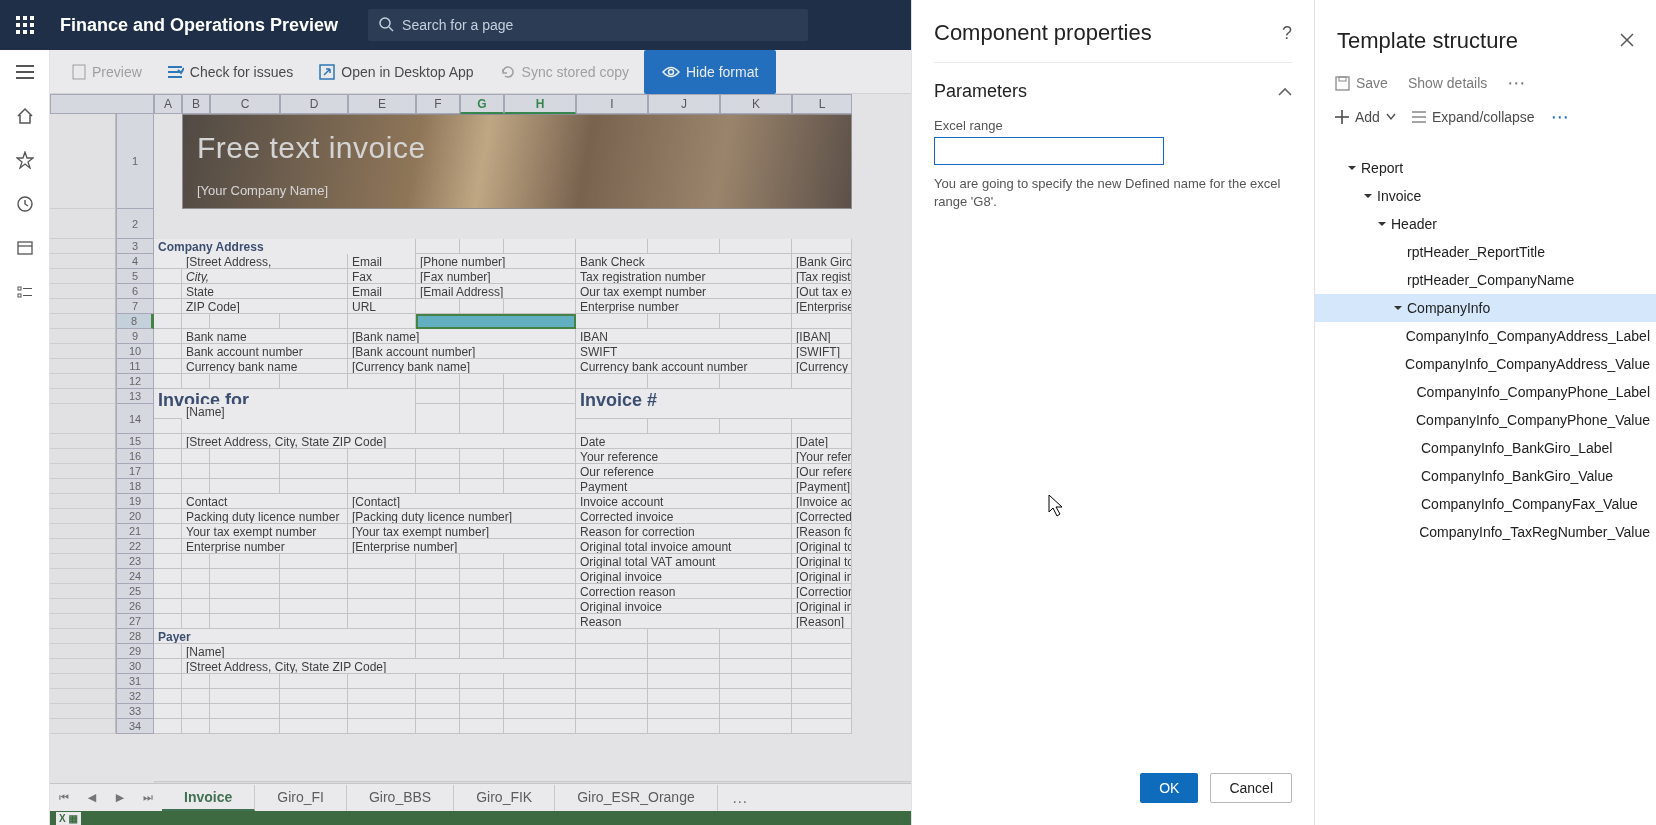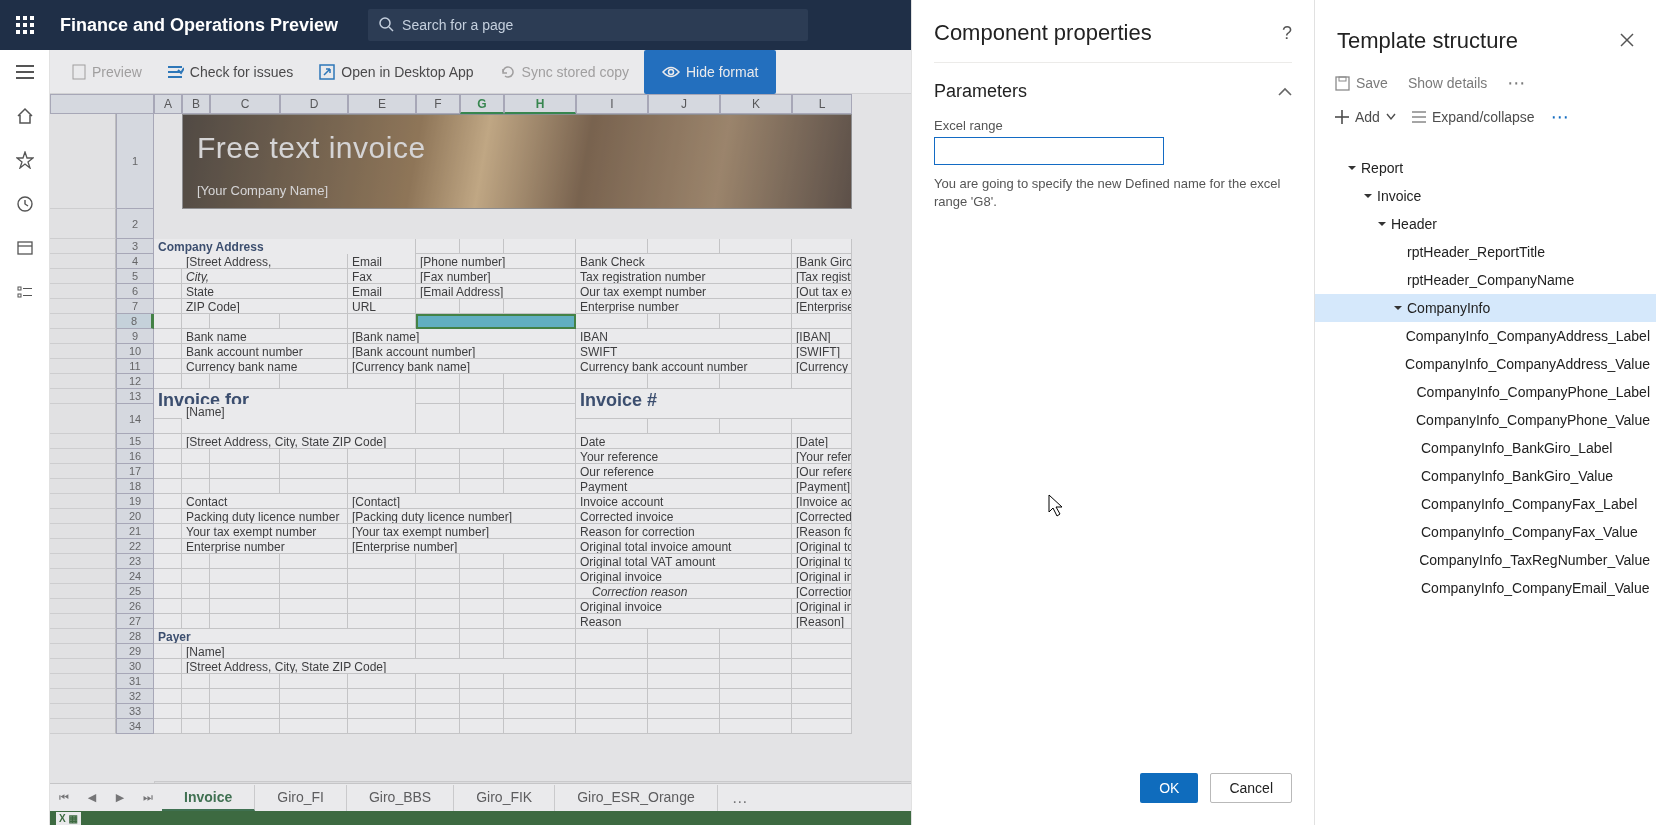--- a/index.html
+++ b/index.html
@@ -809,21 +809,21 @@
               <div class="gridcell" style="left: 422px; top: 410px; width: 216px; height: 15px;">Reason for correction</div>
               <div class="gridcell" style="left: 638px; top: 410px; width: 60px; height: 15px;">[Reason for correction]</div>
               <div class="gridcell" style="left: 28px; top: 425px; width: 166px; height: 15px;">Enterprise number</div>
               <div class="gridcell" style="left: 194px; top: 425px; width: 228px; height: 15px;">[Enterprise number]</div>
               <div class="gridcell" style="left: 422px; top: 425px; width: 216px; height: 15px;">Original total invoice amount</div>
               <div class="gridcell" style="left: 638px; top: 425px; width: 60px; height: 15px;">[Original total invoice amount]</div>
               <div class="gridcell" style="left: 422px; top: 440px; width: 216px; height: 15px;">Original total VAT amount</div>
               <div class="gridcell" style="left: 638px; top: 440px; width: 60px; height: 15px;">[Original total VAT amount]</div>
               <div class="gridcell" style="left: 422px; top: 455px; width: 216px; height: 15px;">Original invoice</div>
               <div class="gridcell" style="left: 638px; top: 455px; width: 60px; height: 15px;">[Original invoice]</div>
-              <div class="gridcell" style="left: 434px; top: 470px; width: 216px; height: 15px; font-style: italic;">Correction reason</div>
+              <div class="gridcell" style="left: 422px; top: 470px; width: 216px; height: 15px;">Correction reason</div>
               <div class="gridcell" style="left: 638px; top: 470px; width: 60px; height: 15px;">[Correction reason]</div>
               <div class="gridcell" style="left: 422px; top: 485px; width: 216px; height: 15px;">Original invoice</div>
               <div class="gridcell" style="left: 638px; top: 485px; width: 60px; height: 15px;">[Original invoice]</div>
               <div class="gridcell" style="left: 422px; top: 500px; width: 216px; height: 15px;">Reason</div>
               <div class="gridcell" style="left: 638px; top: 500px; width: 60px; height: 15px;">[Reason]</div>
               <div class="gridcell head" style="left: 0px; top: 515px; width: 262px; height: 15px;">Payer</div>
               <div class="gridcell" style="left: 28px; top: 530px; width: 234px; height: 15px;">[Name]</div>
               <div class="gridcell" style="left: 28px; top: 545px; width: 394px; height: 15px;">[Street Address, City, State ZIP Code]</div>
             </div>
         </div>
@@ -986,33 +986,25 @@
         <div class="tree-node lvl4">
           <span class="caret"></span>
           <span>CompanyInfo_BankGiro_Label</span>
         </div>
         <div class="tree-node lvl4">
           <span class="caret"></span>
           <span>CompanyInfo_BankGiro_Value</span>
         </div>
         <div class="tree-node lvl4">
           <span class="caret"></span>
-          <span>CompanyInfo_CompanyFax_Label</span>
-        </div>
-        <div class="tree-node lvl4">
-          <span class="caret"></span>
           <span>CompanyInfo_CompanyFax_Value</span>
         </div>
         <div class="tree-node lvl4">
           <span class="caret"></span>
           <span>CompanyInfo_TaxRegNumber_Value</span>
-        </div>
-        <div class="tree-node lvl4">
-          <span class="caret"></span>
-          <span>CompanyInfo_CompanyEmail_Value</span>
         </div>
       </div>
   </div>
 </div>
 
 <div class="cursor-arrow">
   <svg width="18" height="24">
       <path d="M1 1 L1 18 L5 14 L9 22 L12 20 L8 13 L14 13 Z" fill="#fff" stroke="#000" stroke-width="1"></path>
     </svg>
 </div>

